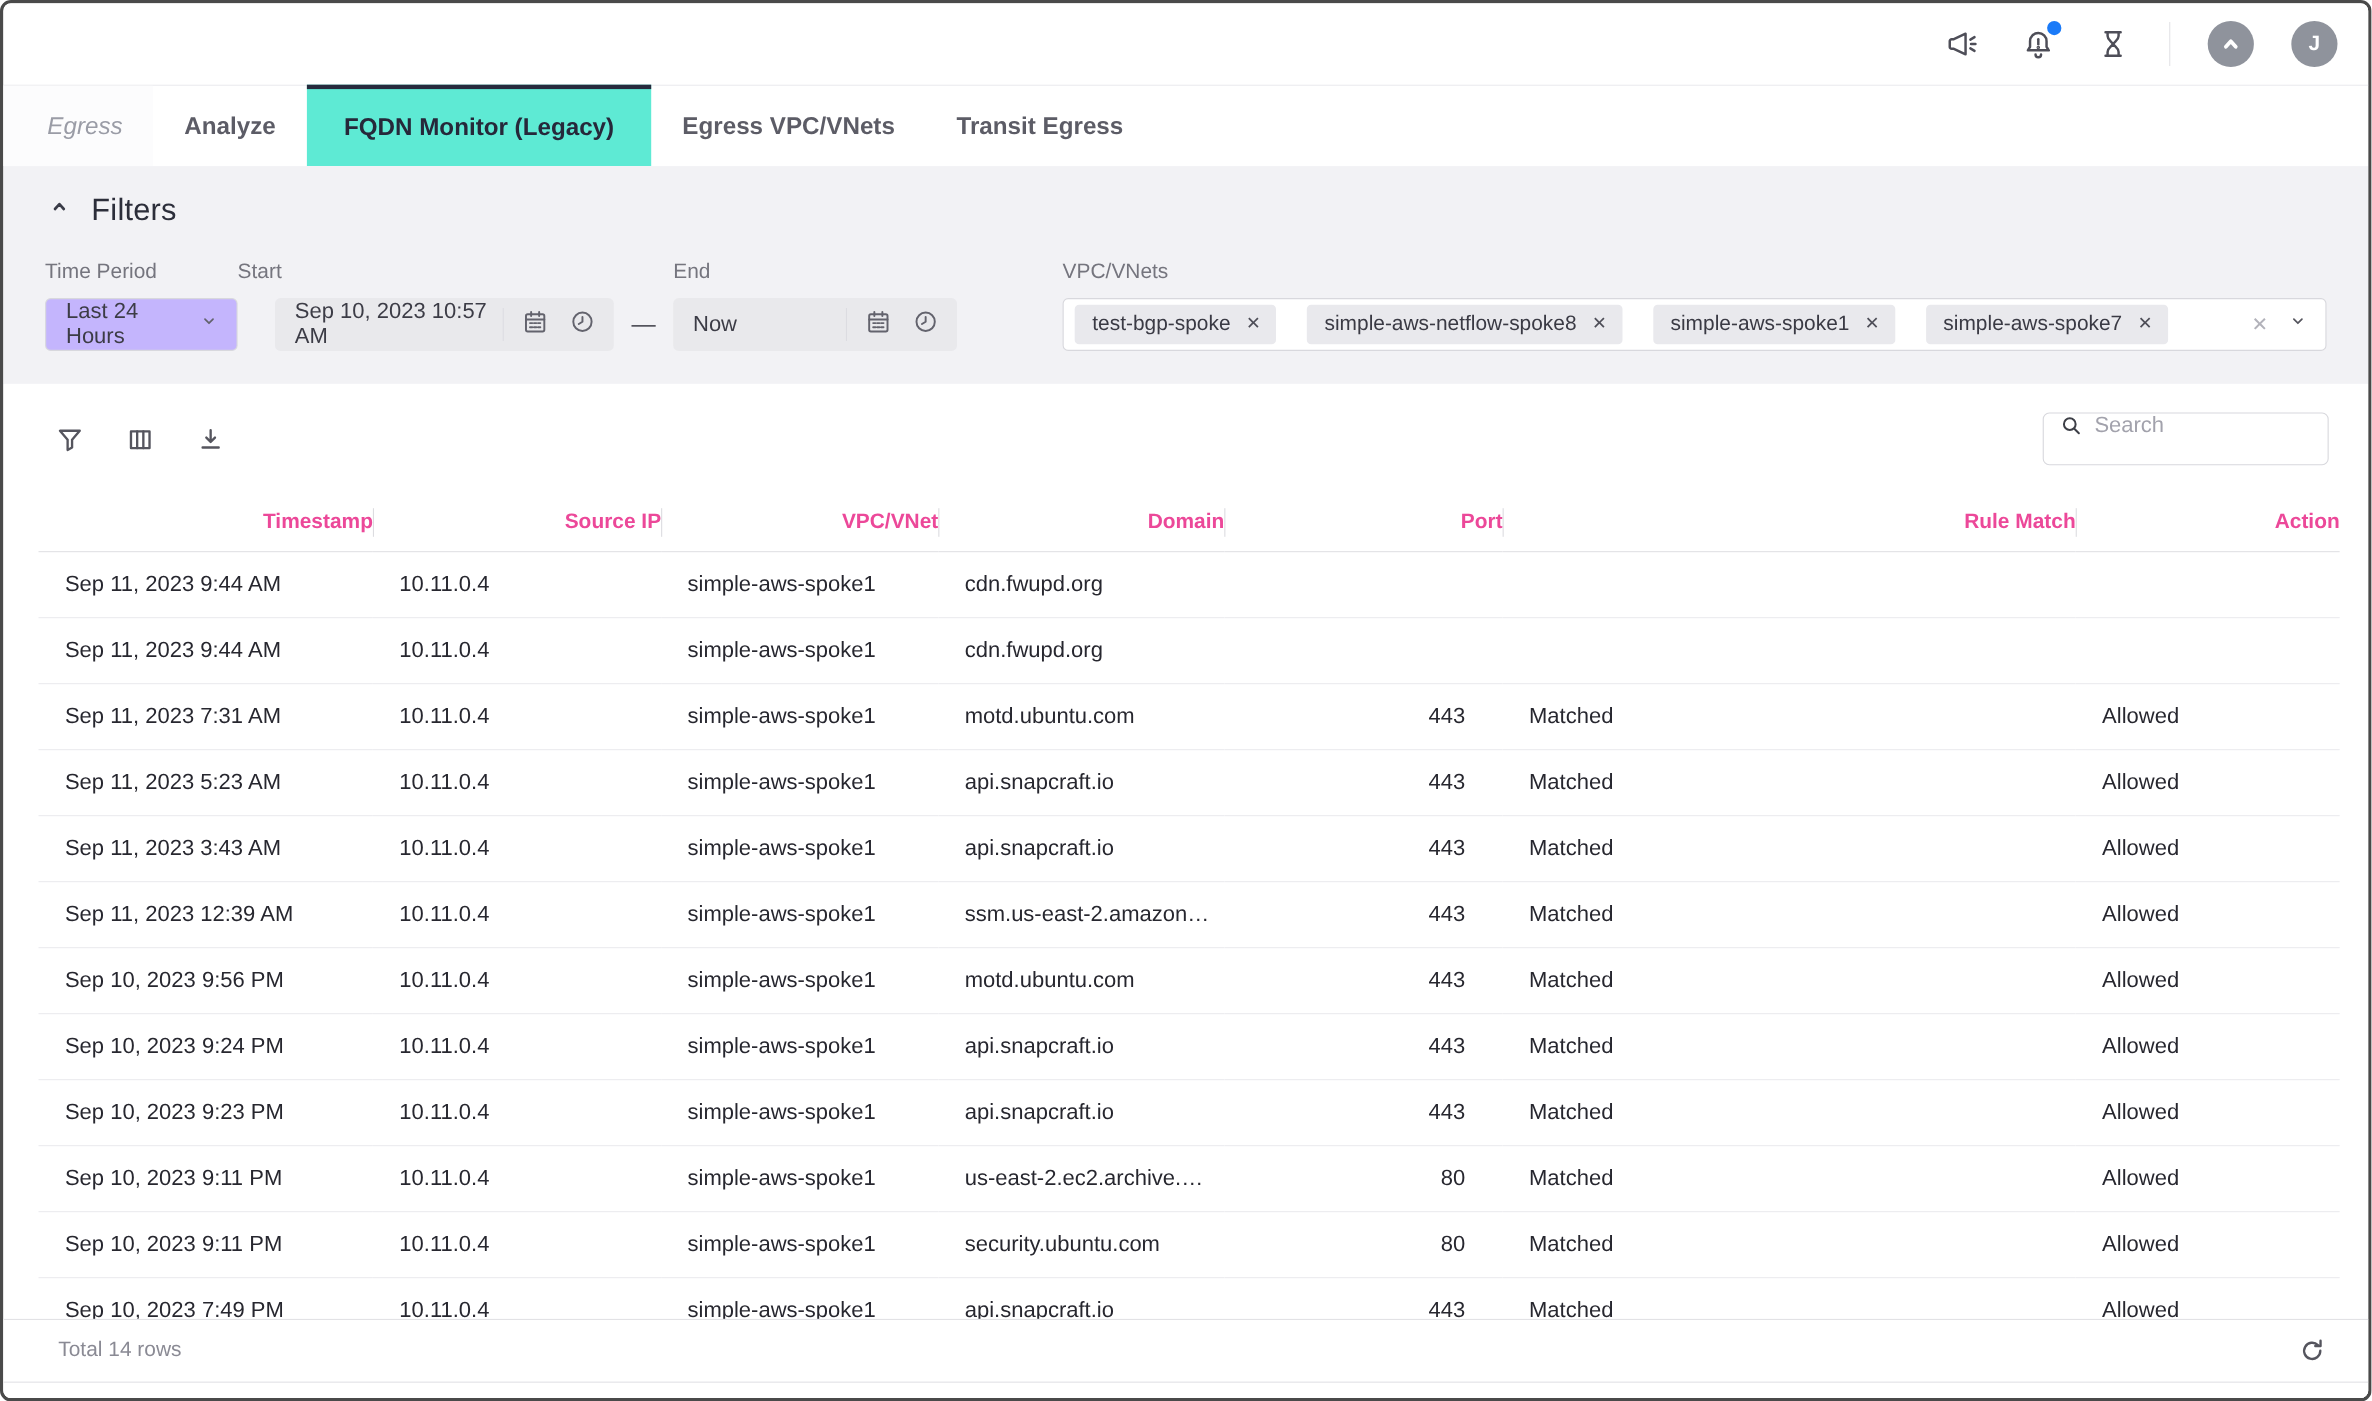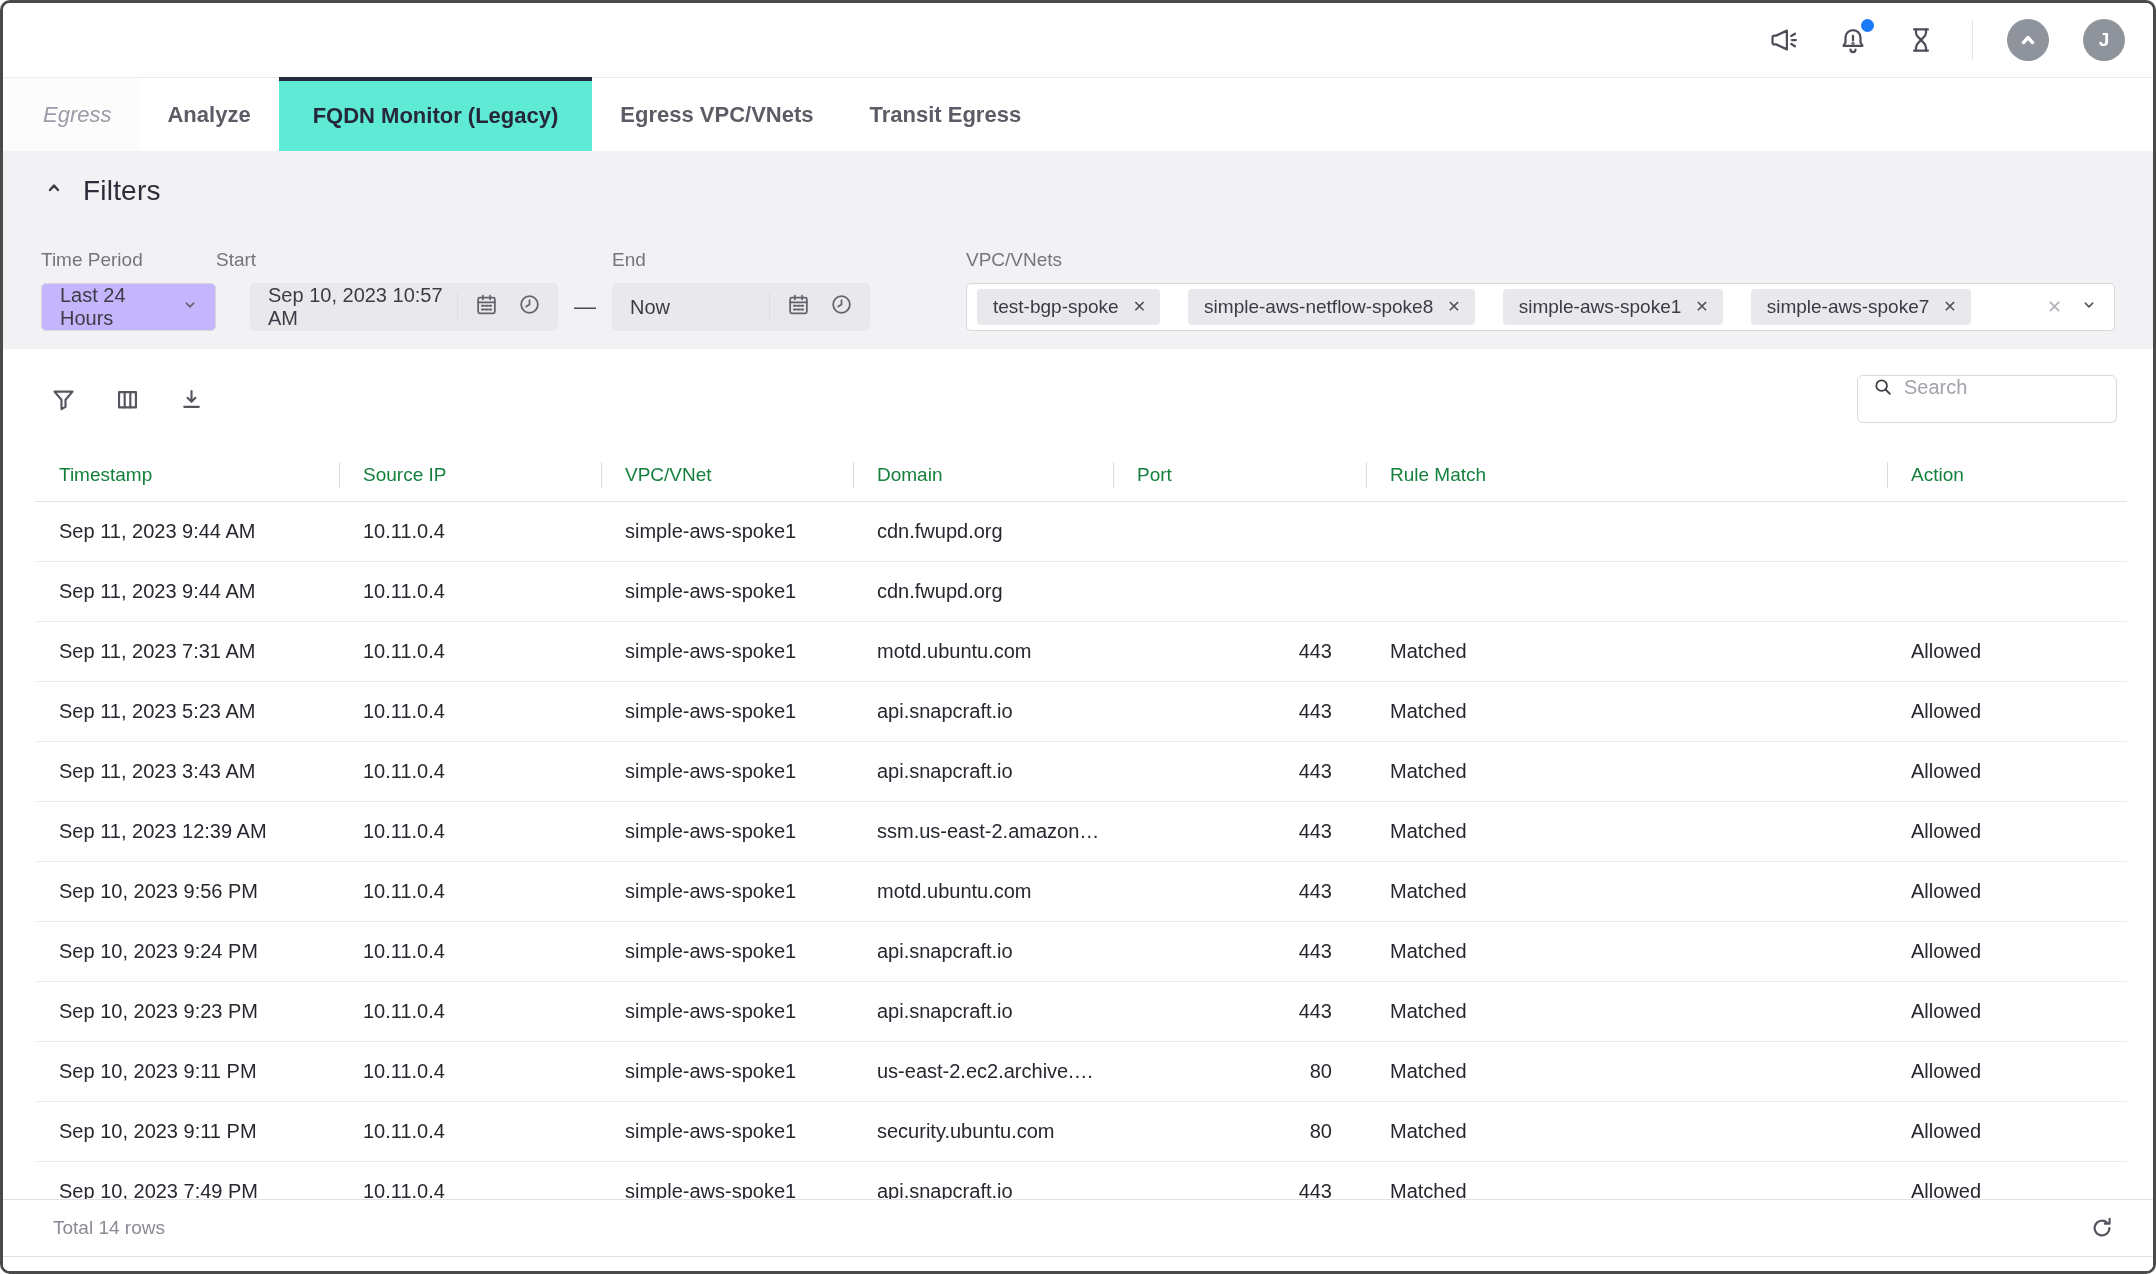--- a/index.html
+++ b/index.html
@@ -27,21 +27,21 @@
   .tab { display:flex; align-items:center; padding:0 28px; font-size:22px; font-weight:600; color:#5c5c66; cursor:pointer; }
   .tab-context { padding:0 28px 0 40px; font-style:italic; font-weight:400; color:#9a9ca6; cursor:default; background:#fcfcfd; }
   .tab.active { background:#5eead4; color:#26283a; font-weight:700; border-top:4px solid #262a3d; margin-top:-1px; padding:0 34px; }
 
   
   .filters { flex:0 0 auto; height:198px; background:#f2f2f5; padding:24px 38px 0 38px; }
   .filters-head { display:flex; align-items:flex-start; gap:16px; }
   .collapse-btn { width:26px; height:26px; display:flex; align-items:center; justify-content:center; cursor:pointer; }
   .collapse-btn svg { width:24px; height:24px; stroke:#3a3c48; fill:none; stroke-width:2.4; stroke-linecap:round; stroke-linejoin:round; }
   .filters-title { font-size:28px; font-weight:500; color:#2c2e3a; letter-spacing:.2px; }
-  .filters-row { display:flex; align-items:flex-end; margin-top:42px; }
+  .filters-row { display:flex; align-items:flex-end; margin-top:30px; }
   .field { display:flex; flex-direction:column; }
   .field-label { font-size:19px; color:#75757e; margin-bottom:12px; }
   .control { height:48px; display:flex; align-items:center; border-radius:5px; font-size:20px; color:#3c3c46; }
   .control svg { width:25px; height:25px; stroke:#63636d; fill:none; stroke-width:1.7; stroke-linecap:round; stroke-linejoin:round; }
 
   .select-box { width:175px; background:#c4b5fd; border:1px solid #d8d8dd; padding:0 14px 0 18px; justify-content:space-between; cursor:pointer; }
   .gray-input { background:#e9e9ec; padding-left:18px; cursor:pointer; }
   .gray-input .val { flex:1; }
   .input-icons { display:flex; align-items:center; gap:18px; padding:0 16px; border-left:1px solid #dcdce1; height:30px; }
   .start-input { width:308px; margin-left:34px; }
@@ -63,21 +63,21 @@
   .toolbar-left { display:flex; align-items:center; gap:28px; }
   .tool-btn { width:36px; height:36px; display:flex; align-items:center; justify-content:center; cursor:pointer; }
   .tool-btn svg { width:27px; height:27px; stroke:#55555e; fill:none; stroke-width:1.9; stroke-linecap:round; stroke-linejoin:round; }
   .search-box { width:260px; height:48px; border:1px solid #d8d8dd; border-radius:6px; display:flex; align-items:flex-start; padding:0 14px; gap:10px; background:#fff; }
   .search-box svg { width:22px; height:22px; stroke:#3d3f47; fill:none; stroke-width:2; stroke-linecap:round; }
   .search-box input { border:none; outline:none; flex:1; font-size:20px; font-family:inherit; color:#3c3c46; background:transparent; }
   .search-box input::placeholder { color:#a2a2ac; }
 
   .table-viewport { height:750px; overflow:hidden; padding:0 32px; flex:0 0 auto; }
   table { width:100%; border-collapse:collapse; table-layout:fixed; }
-  thead th { height:52px; text-align:left; font-weight:400; font-size:19px; color:#15803d; padding-left:24px; position:relative; border-bottom:1px solid #e2e2e5; }
+  thead th { height:52px; text-align:right; font-weight:700; font-size:19px; color:#ec4899; padding-left:24px; position:relative; border-bottom:1px solid #e2e2e5; }
   thead th:not(:first-child)::before { content:""; position:absolute; left:0; top:50%; transform:translateY(-50%); width:1px; height:26px; background:#dcdce0; }
   tbody td { height:60px; font-size:20px; color:#27272f; padding-left:24px; border-bottom:1px solid #ececef; white-space:nowrap; overflow:hidden; text-overflow:ellipsis; }
   tbody tr:last-child td { border-bottom:none; }
   td.num, th.num-h { }
   td.num { text-align:right; padding-right:34px; padding-left:0; }
 
   .table-footer { flex:0 0 auto; height:58px; border-top:1px solid #e2e2e5; border-bottom:1px solid #e2e2e5; display:flex; align-items:center; justify-content:space-between; padding:0 34px 0 50px; background:#fff; position:relative; z-index:2; }
   .footer-total { font-size:19px; color:#8a8a94; }
   .refresh-btn { width:34px; height:34px; display:flex; align-items:center; justify-content:center; cursor:pointer; }
   .refresh-btn svg { width:26px; height:26px; stroke:#55555e; fill:none; stroke-width:2; stroke-linecap:round; stroke-linejoin:round; }

